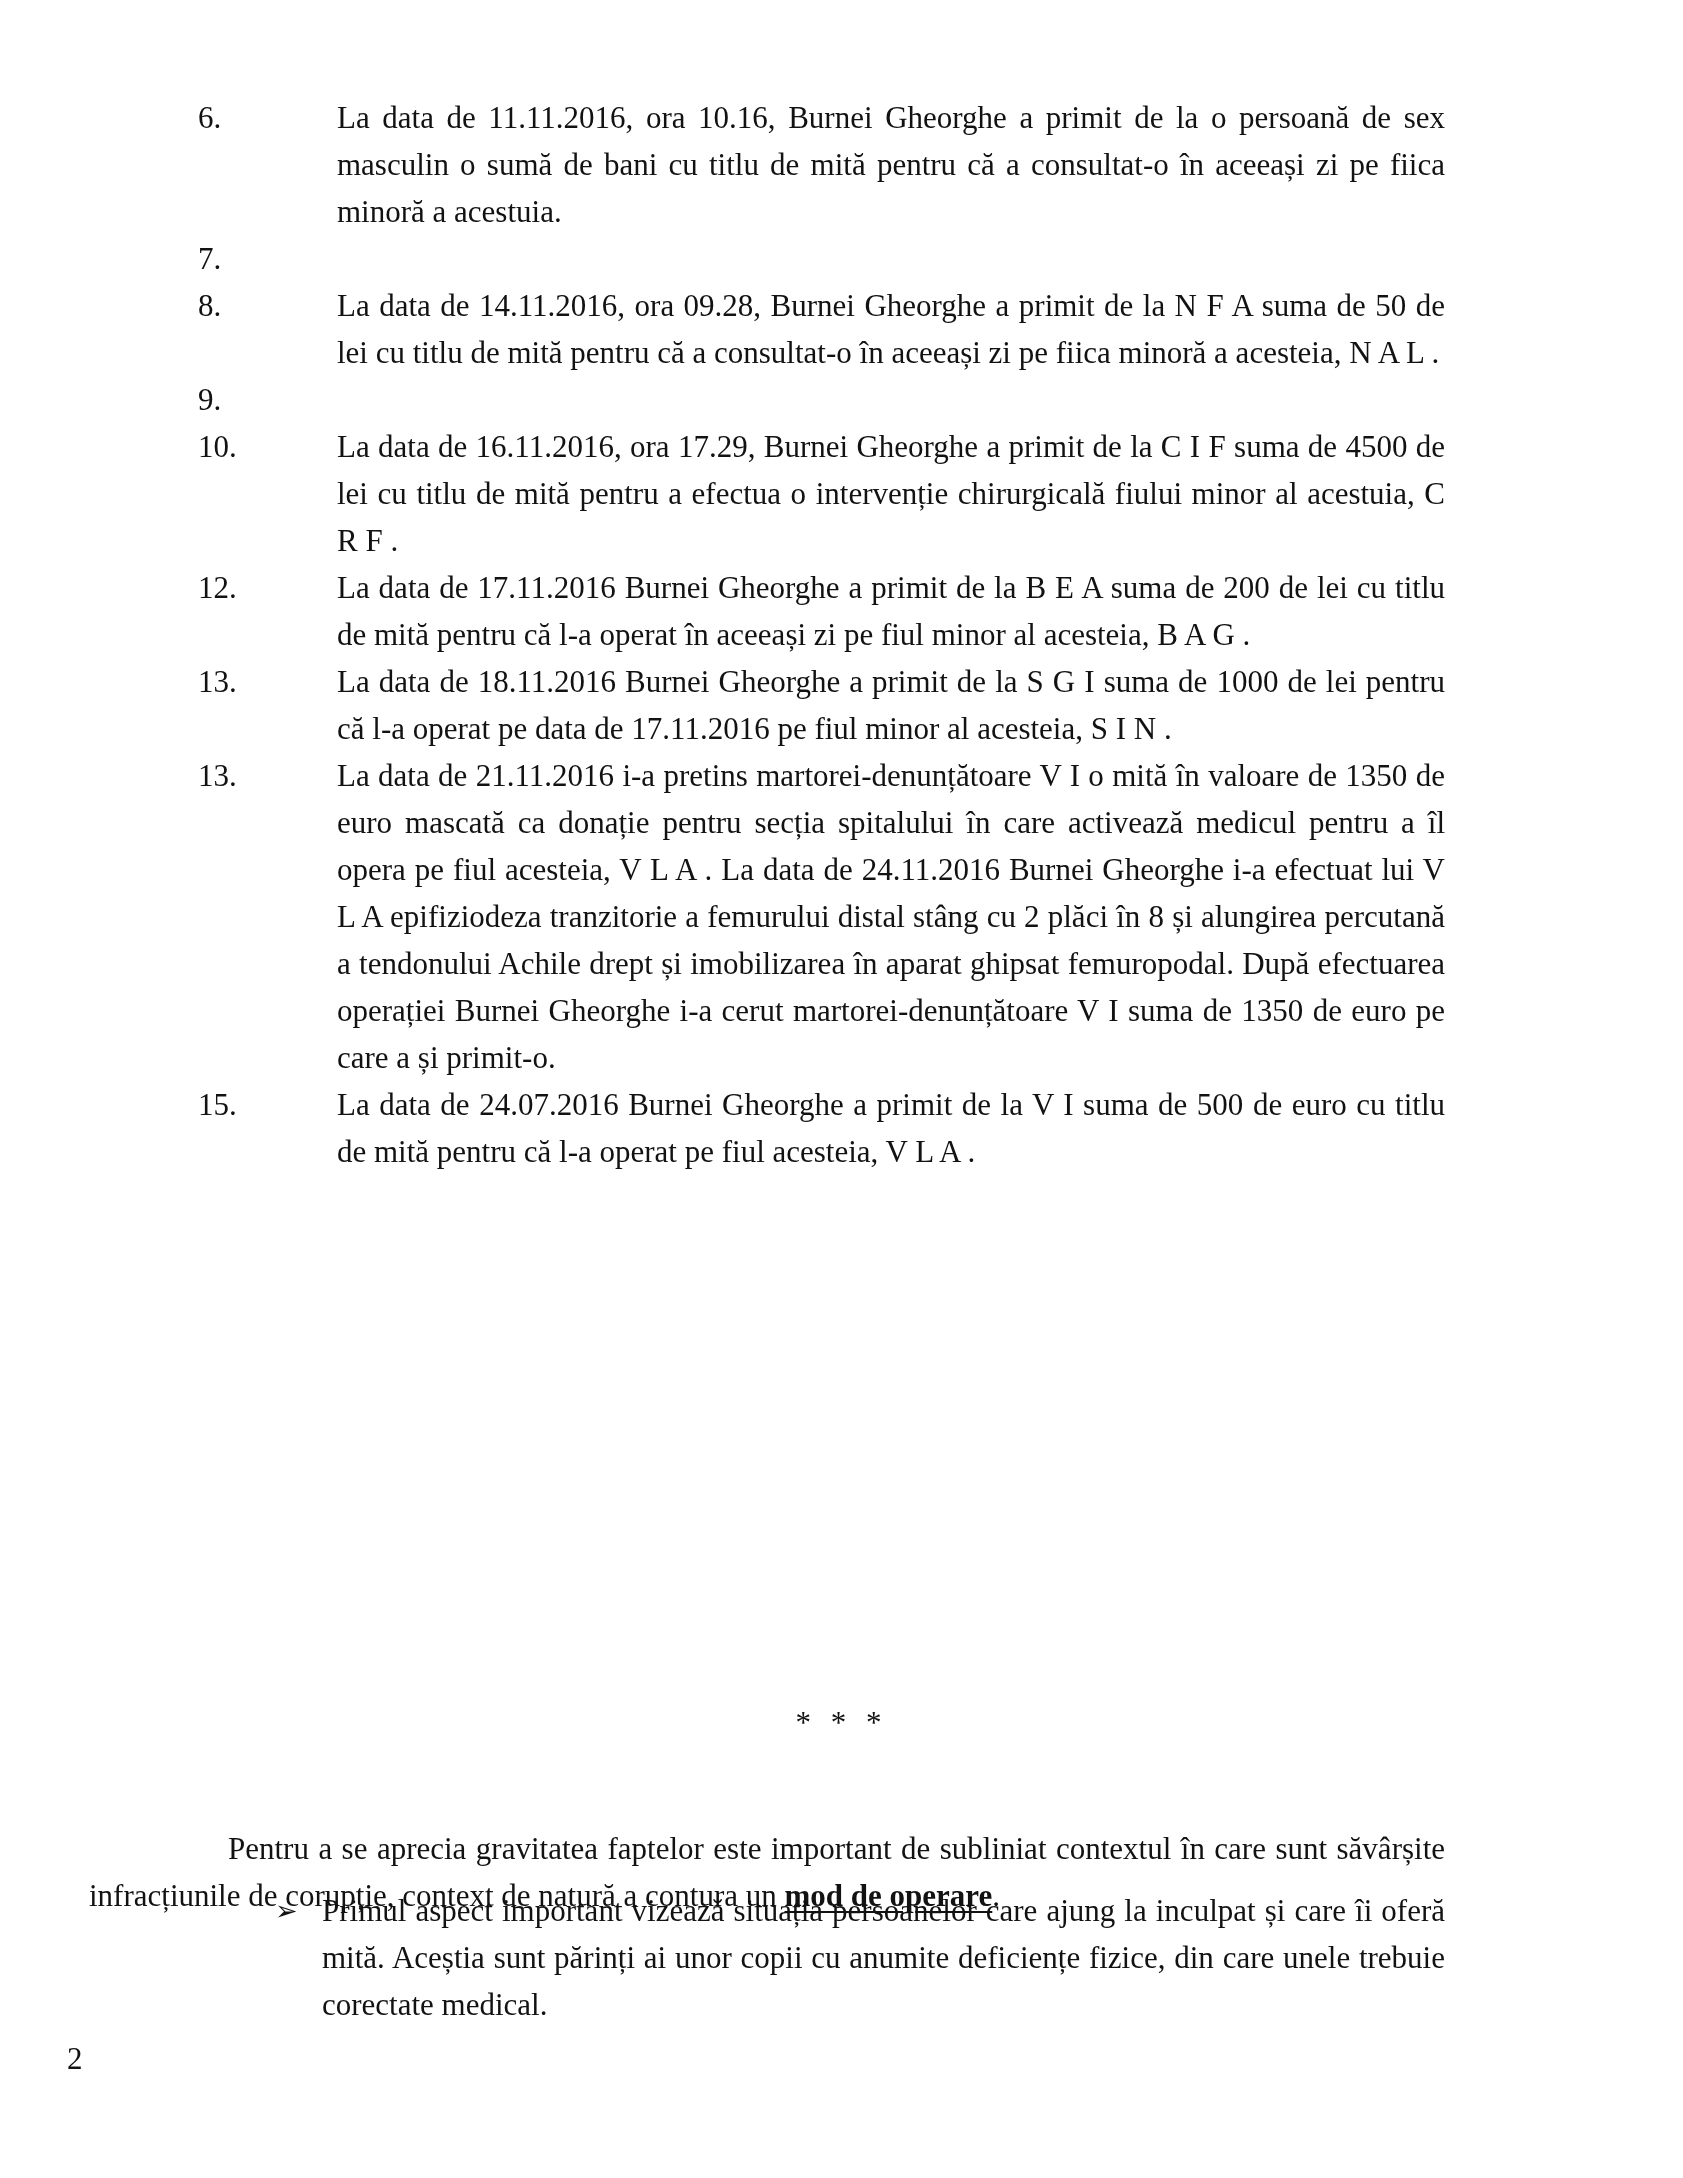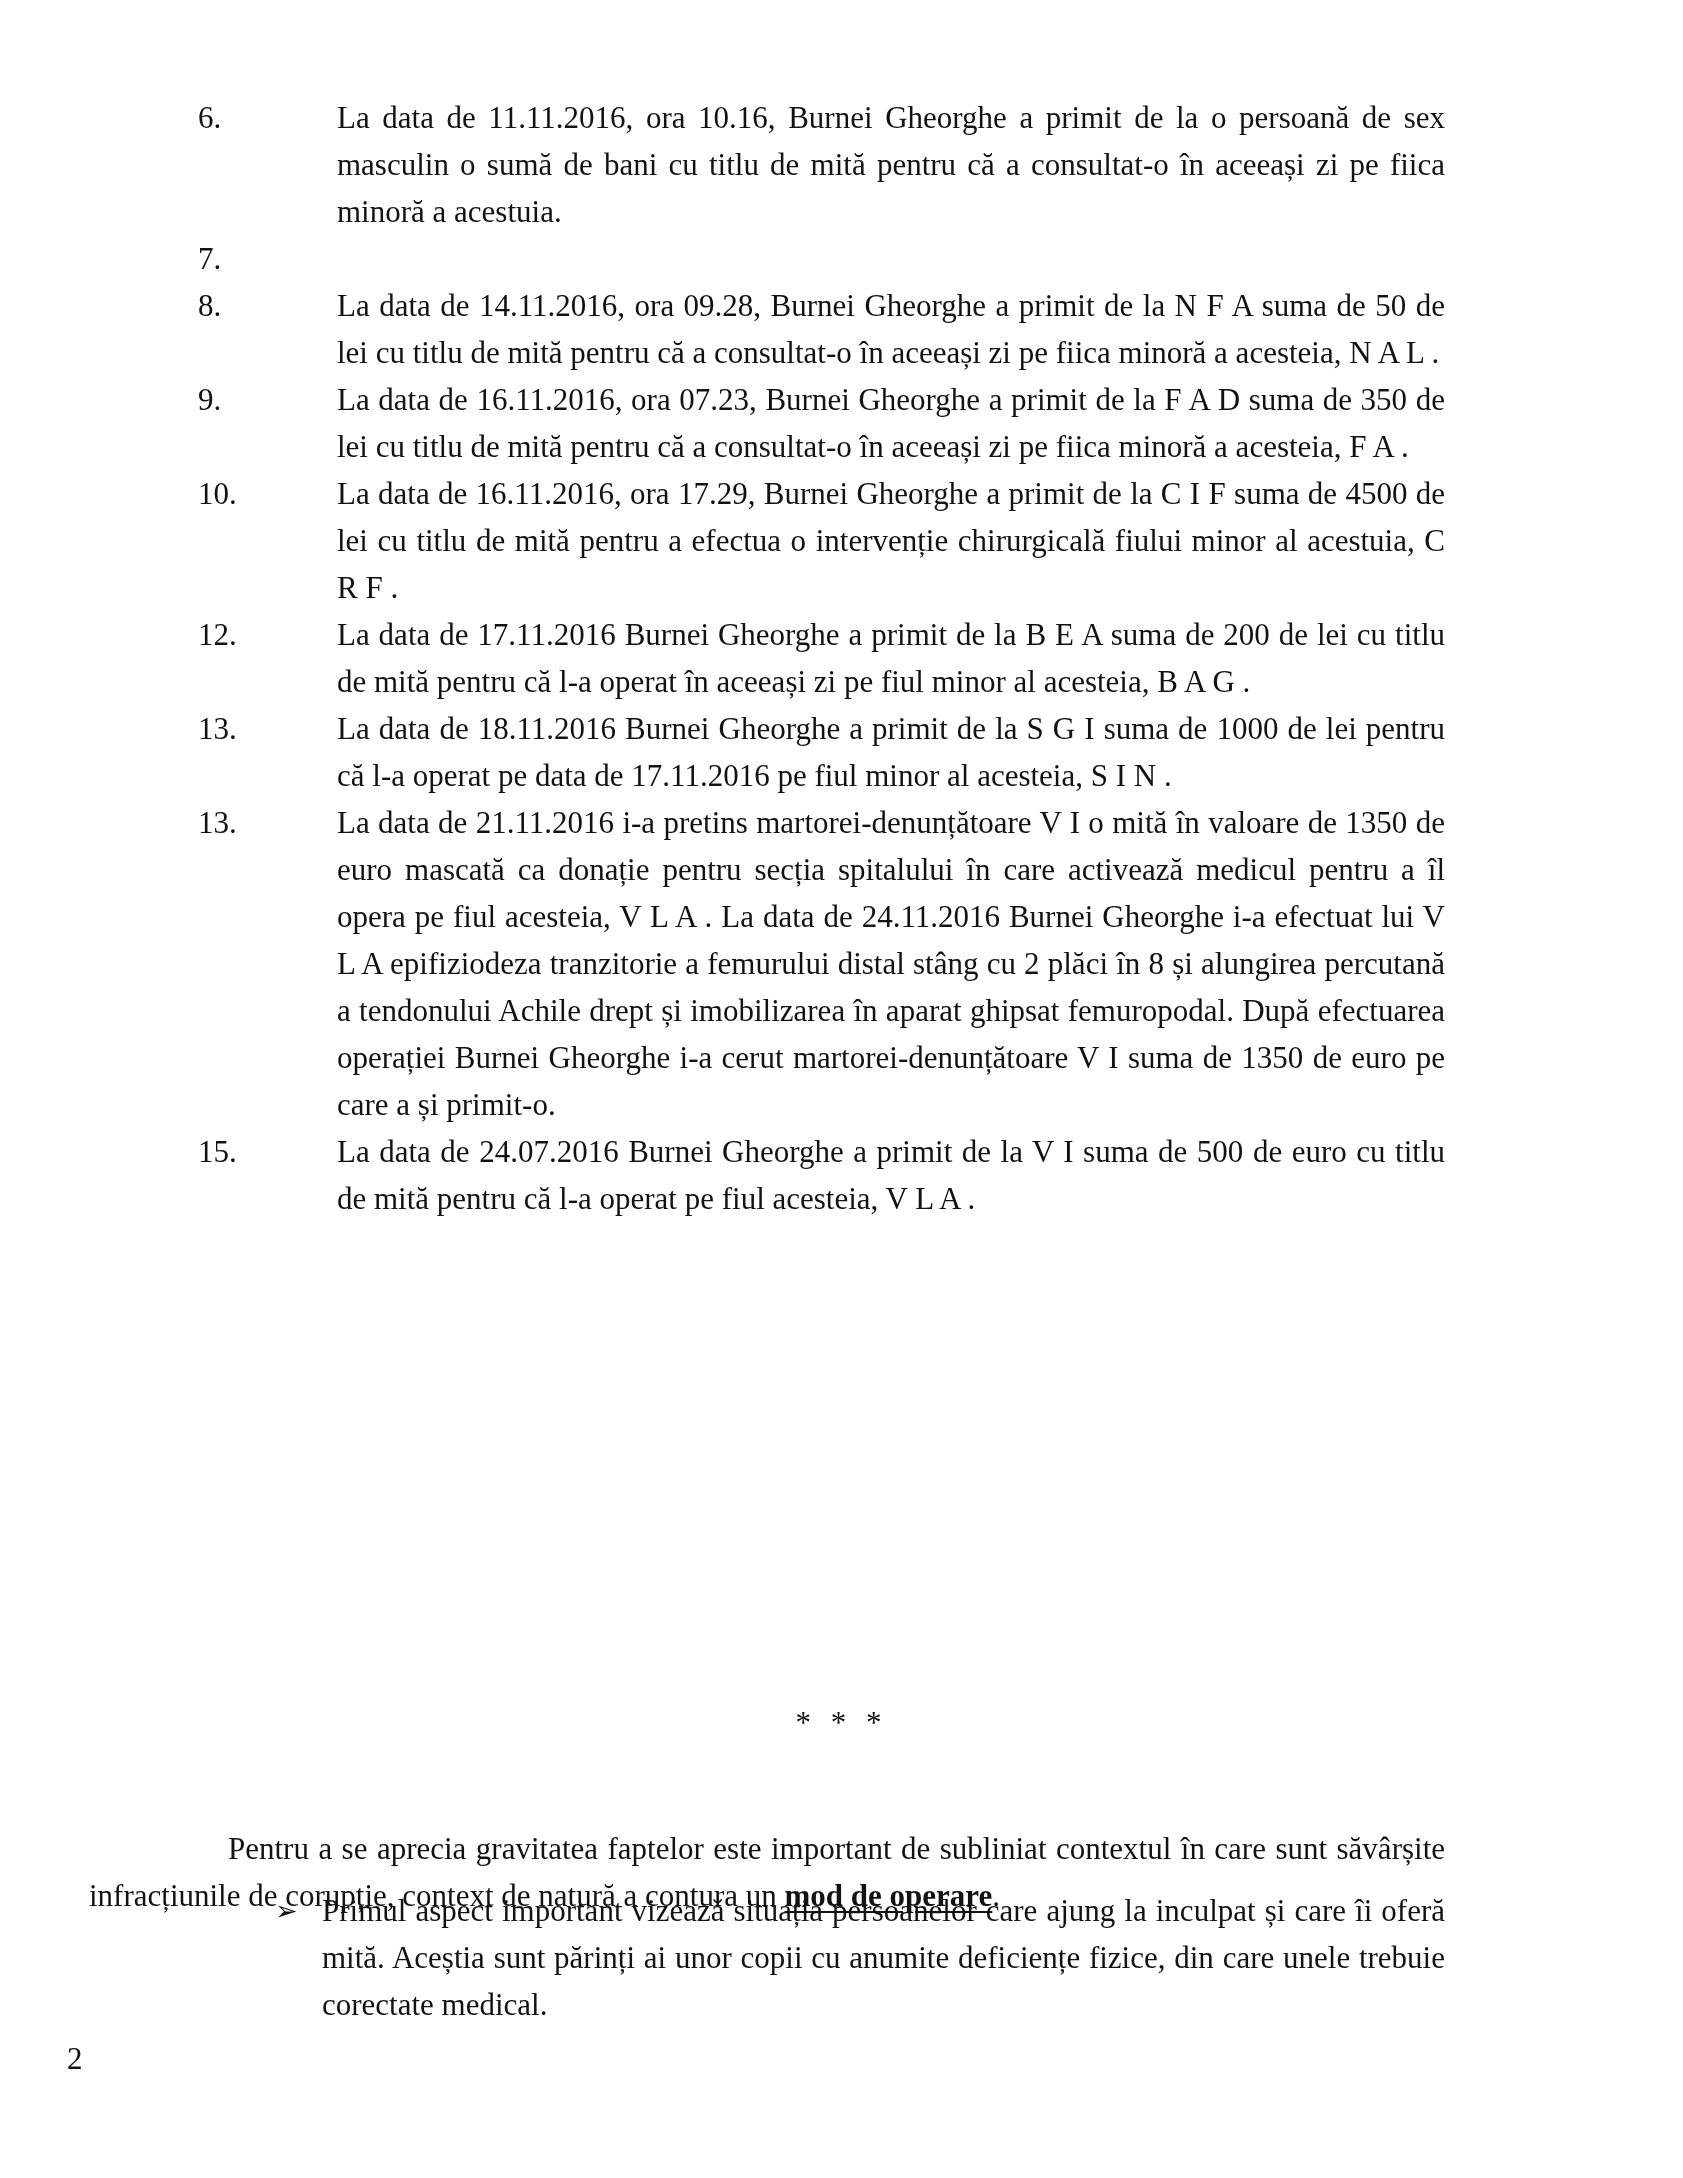--- a/index.html
+++ b/index.html
@@ -90,21 +90,20 @@
       <span class="num">7.</span>
     </div>
 
     <div class="list-item">
       <span class="num">8.</span>
       <span class="txt">La data de 14.11.2016, ora 09.28, Burnei Gheorghe a primit de la N F A suma de 50 de lei cu titlu de mită pentru că a consultat-o în aceeași zi pe fiica minoră a acesteia, N A L .</span>
     </div>
 
     <div class="list-item">
       <span class="num">9.</span>
-      <span class="txt">La data de 16.11.2016, ora 07.23, Burnei Gheorghe a primit de la F A D suma de 350 de lei cu titlu de mită pentru că a consultat-o în aceeași zi pe fiica minoră a acesteia, F A .</span>
     </div>
 
     <div class="list-item">
       <span class="num">10.</span>
       <span class="txt">La data de 16.11.2016, ora 17.29, Burnei Gheorghe a primit de la C I F suma de 4500 de lei cu titlu de mită pentru a efectua o intervenție chirurgicală fiului minor al acestuia, C R F .</span>
     </div>
 
 
     <div class="list-item">
       <span class="num">12.</span>

